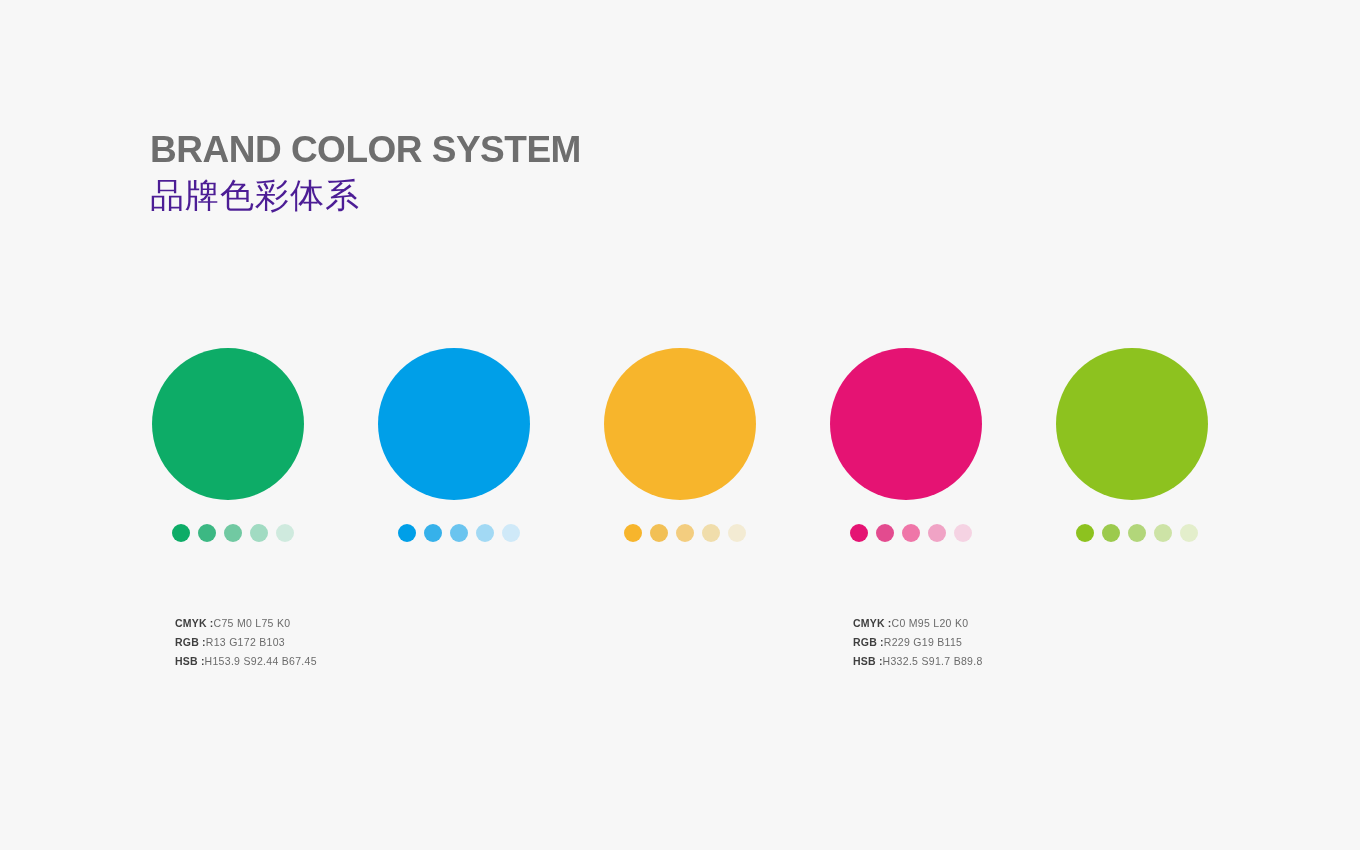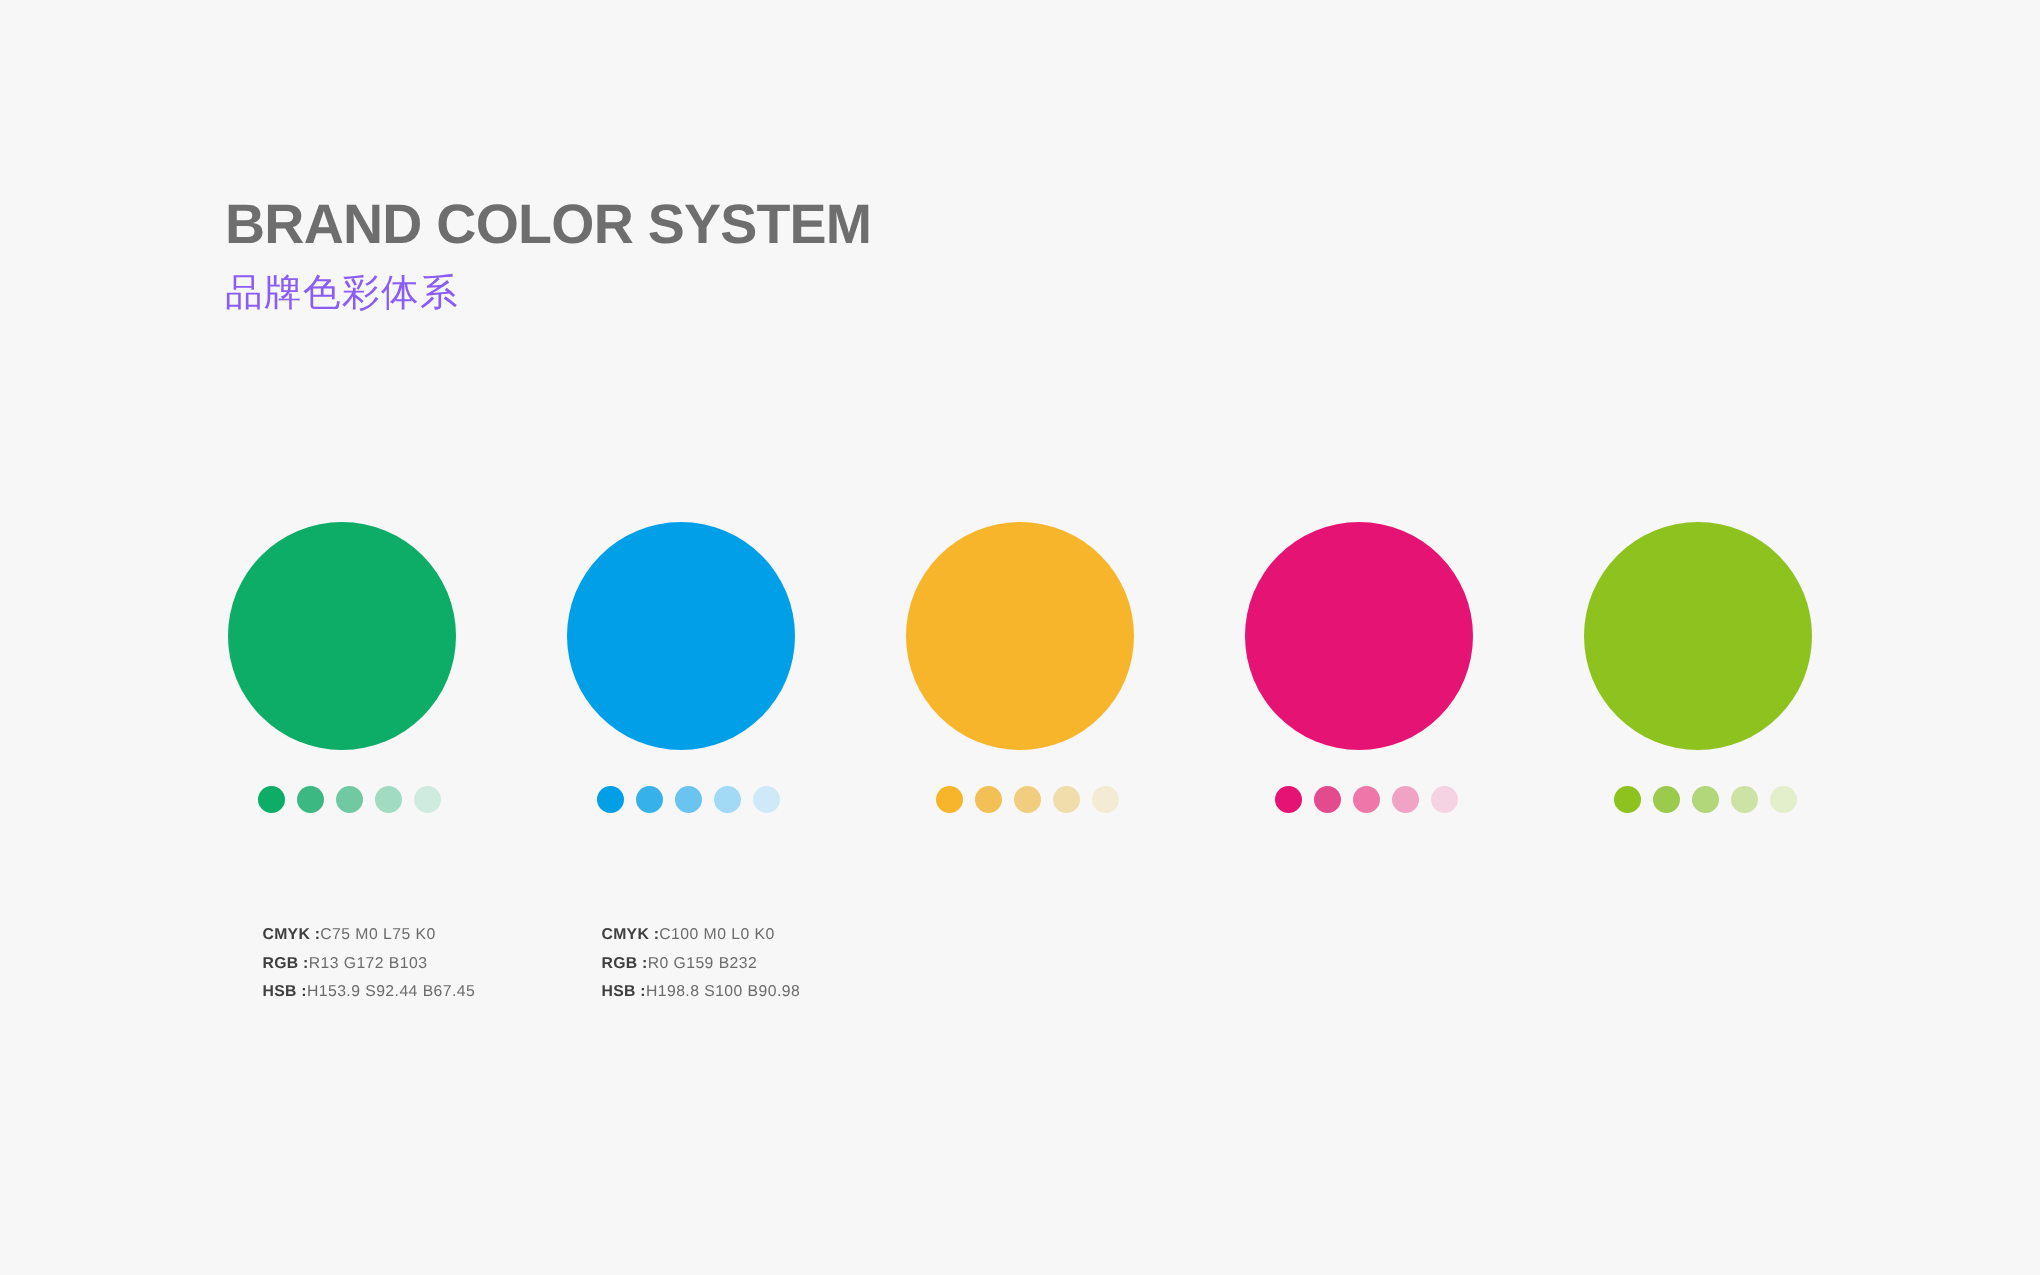--- a/index.html
+++ b/index.html
@@ -25,23 +25,23 @@
     font-size: 37px;
     font-weight: bold;
     color: #6e6e6e;
     letter-spacing: -0.5px;
     line-height: 44px;
     margin: 0;
     white-space: nowrap;
     text-align: right;
   }
   #page-subtitle {
-    font-size: 25px;
+    font-size: 34px;
     font-weight: normal;
-    color: #8b5cf6;
+    color: #4c1d95;
     line-height: 34px;
     margin: 6px 0 0 0;
     letter-spacing: 1px;
     white-space: nowrap;
   }
 
   
   #palette {
     position: absolute;
     left: 152px;
@@ -134,45 +134,45 @@
     </div>
     <div class="swatch-column">
       <div class="main-circle" style="background: rgb(0, 159, 232);"></div>
       <div class="tint-row">
         <div class="tint-dot" style="background: rgb(0, 159, 232);"></div>
         <div class="tint-dot" style="background: rgb(54, 177, 234);"></div>
         <div class="tint-dot" style="background: rgb(106, 196, 239);"></div>
         <div class="tint-dot" style="background: rgb(162, 217, 244);"></div>
         <div class="tint-dot" style="background: rgb(207, 233, 248);"></div>
       </div>
-      <div class="spec-block">
-        <div class="spec-line"><span class="spec-key">CMYK :</span><span class="spec-val">C100 M0 L0 K0</span></div>
-        <div class="spec-line"><span class="spec-key">RGB :</span><span class="spec-val">R0 G159 B232</span></div>
-        <div class="spec-line"><span class="spec-key">HSB :</span><span class="spec-val">H198.8 S100 B90.98</span></div>
-      </div>
     </div>
     <div class="swatch-column">
       <div class="main-circle" style="background: rgb(247, 181, 44);"></div>
       <div class="tint-row">
         <div class="tint-dot" style="background: rgb(247, 181, 44);"></div>
         <div class="tint-dot" style="background: rgb(242, 192, 85);"></div>
         <div class="tint-dot" style="background: rgb(243, 205, 127);"></div>
         <div class="tint-dot" style="background: rgb(240, 221, 171);"></div>
         <div class="tint-dot" style="background: rgb(243, 235, 211);"></div>
       </div>
     </div>
     <div class="swatch-column">
       <div class="main-circle" style="background: rgb(229, 19, 115);"></div>
       <div class="tint-row">
         <div class="tint-dot" style="background: rgb(229, 19, 115);"></div>
         <div class="tint-dot" style="background: rgb(227, 75, 143);"></div>
         <div class="tint-dot" style="background: rgb(239, 118, 168);"></div>
         <div class="tint-dot" style="background: rgb(240, 163, 197);"></div>
         <div class="tint-dot" style="background: rgb(245, 211, 227);"></div>
       </div>
+      <div class="spec-block">
+        <div class="spec-line"><span class="spec-key">CMYK :</span><span class="spec-val">C0 M95 L20 K0</span></div>
+        <div class="spec-line"><span class="spec-key">RGB :</span><span class="spec-val">R229 G19 B115</span></div>
+        <div class="spec-line"><span class="spec-key">HSB :</span><span class="spec-val">H332.5 S91.7 B89.8</span></div>
+      </div>
     </div>
     <div class="swatch-column">
       <div class="main-circle" style="background: rgb(141, 194, 31);"></div>
       <div class="tint-row">
         <div class="tint-dot" style="background: rgb(141, 194, 31);"></div>
         <div class="tint-dot" style="background: rgb(156, 202, 77);"></div>
         <div class="tint-dot" style="background: rgb(178, 214, 122);"></div>
         <div class="tint-dot" style="background: rgb(205, 227, 166);"></div>
         <div class="tint-dot" style="background: rgb(227, 238, 203);"></div>
       </div>

